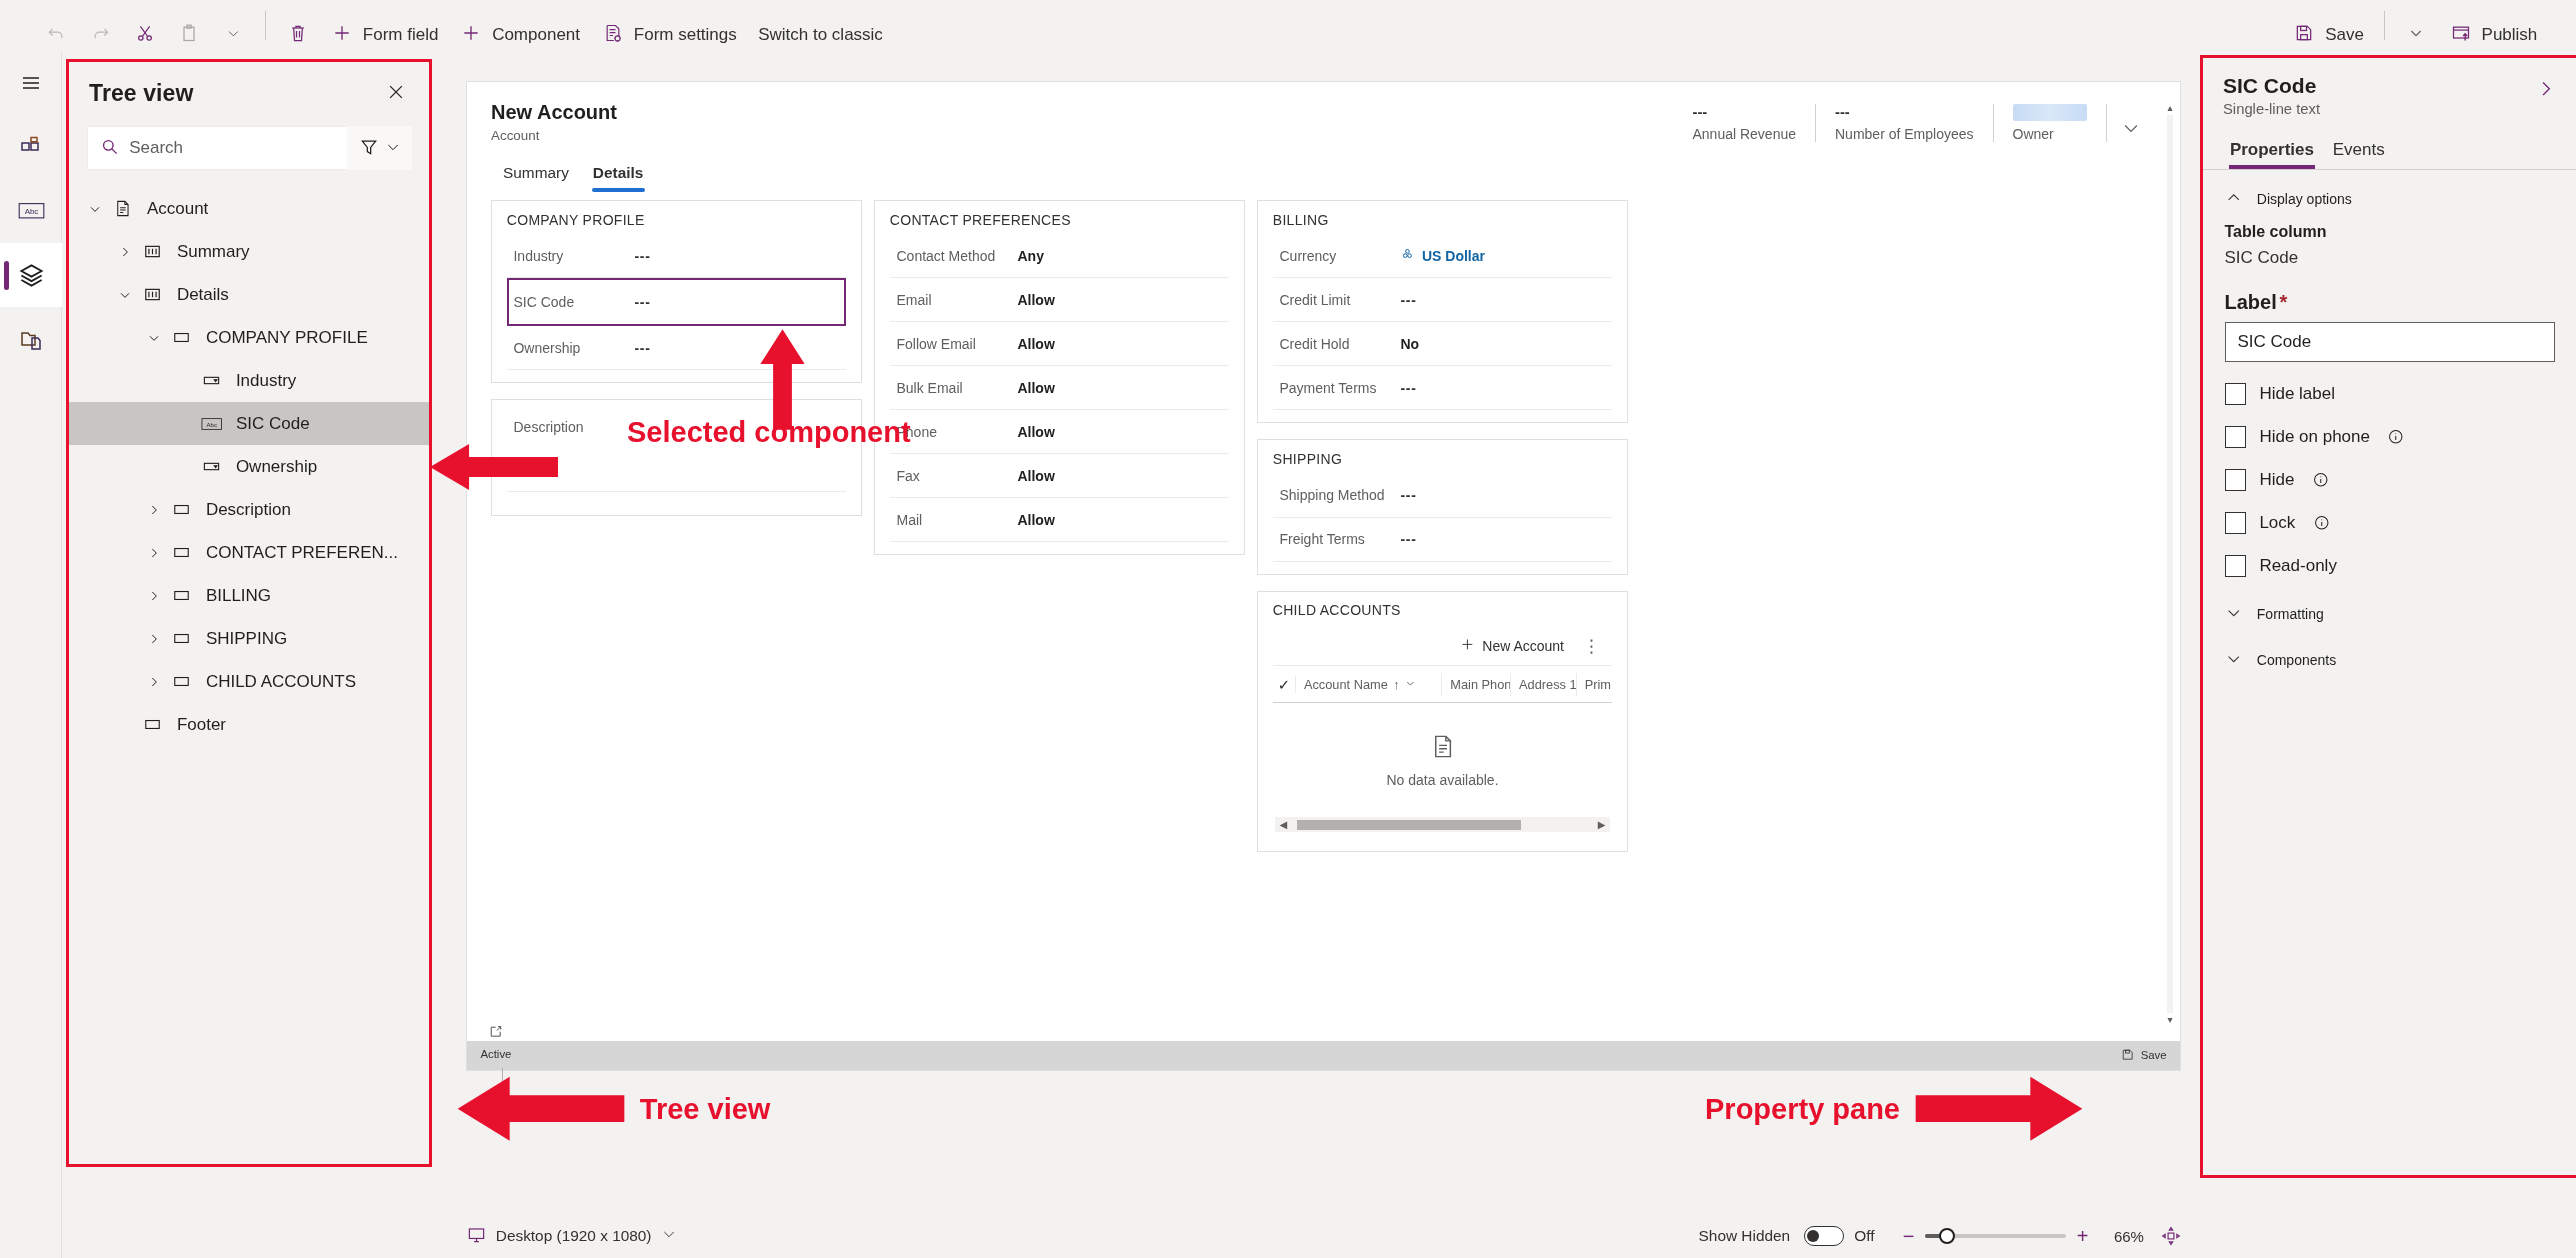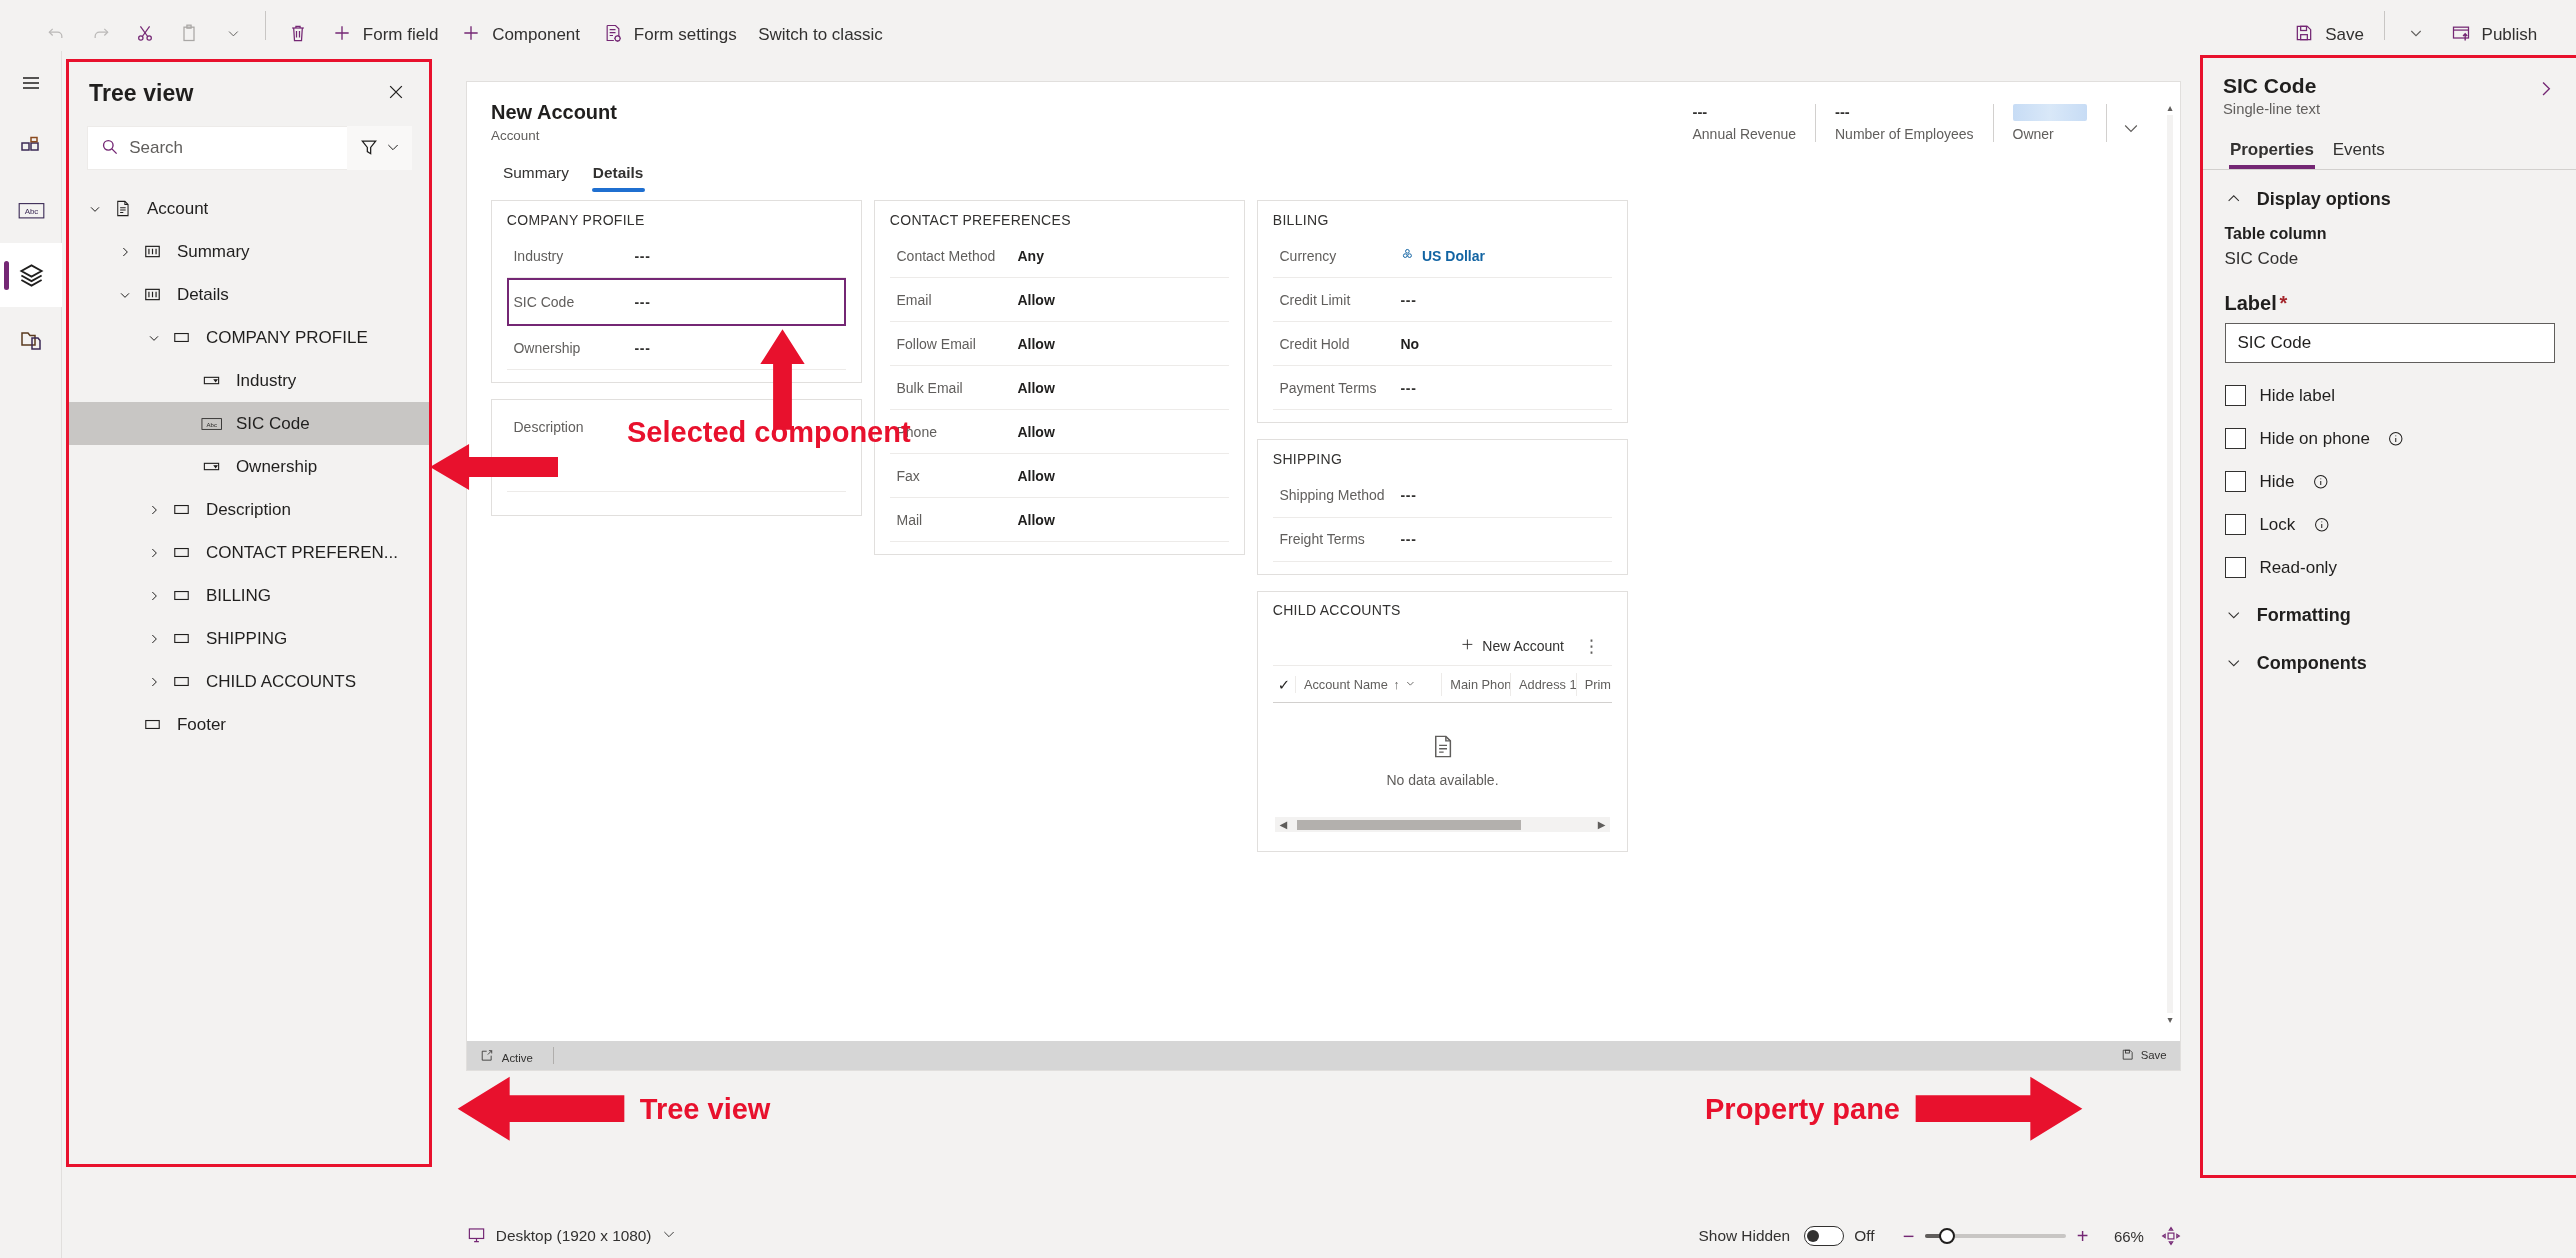--- a/index.html
+++ b/index.html
@@ -175,42 +175,42 @@
     display: flex; align-items: center; justify-content: center; font-size: 8.7px; color: #605e5c;
   }
   .canvasscroll .up { top: 0; } .canvasscroll .dn { bottom: 0; }
   .canvasscroll .strack { position: absolute; left: 3.4px; top: 13.4px; bottom: 13.4px; width: 5.4px; background: #f3f2f1; }
 
   .formfooter {
     position: absolute; left: 0; right: 0; bottom: 0; height: 29.5px;
     background: #d6d6d6; display: flex; align-items: center; padding: 0 13.4px;
     font-size: 11.4px; color: #323130;
   }
-  .ff-left { display: flex; align-items: flex-end; gap: 8px; }
+  .ff-left { display: flex; align-items: center; gap: 8px; flex-direction: column; }
   .ff-div { width: 0.7px; height: 17.5px; background: #b0aeac; margin-left: 12px; }
   .ff-right { margin-left: auto; display: flex; align-items: center; gap: 6.7px; }
 
   
   .proppane {
     position: absolute; right: 0; top: 55px; width: 376px; height: 1123px;
     background: #f3f2f1; border: 3.4px solid #e8112d; border-right: none;
   }
   .pp-head { padding: 16px 20px 0 20px; display: flex; align-items: flex-start; }
   .pp-title { font-size: 21px; font-weight: 600; color: #201f1e; }
   .pp-sub { font-size: 14.8px; color: #605e5c; margin-top: 2.7px; }
   .pp-expand { margin-left: auto; cursor: pointer; padding-top: 4px; }
   .pp-tabs { display: flex; gap: 0; padding: 0 17.5px; margin-top: 17.5px; border-bottom: 0.7px solid #d2d0ce; }
   .pp-tab { font-size: 17px; color: #323130; padding: 5.4px 9.4px 9.4px 9.4px; cursor: pointer; position: relative; }
   .pp-tab.active { font-weight: 700; }
   .pp-tab.active::after {
     content: ""; position: absolute; left: 8px; right: 8px; bottom: 0; height: 4px; background: #742774;
   }
   .pp-body { padding: 19px 21.5px 0 21.5px; }
   .pp-group { display: flex; align-items: center; gap: 14.8px; cursor: pointer; margin-bottom: 14.8px; }
-  .pp-group-title { font-size: 18px; font-weight: 700; color: #201f1e; }
+  .pp-group-title { font-size: 14px; font-weight: 400; color: #201f1e; }
   .pp-fieldlabel { font-size: 16px; font-weight: 700; color: #201f1e; margin-top: 6.7px; }
   .pp-fieldvalue { font-size: 17px; color: #323130; margin-top: 6.7px; }
   .pp-inputlabel { font-size: 20px; font-weight: 700; color: #201f1e; margin-top: 23px; }
   .req { color: #a4262c; margin-left: 2.7px; }
   .pp-input {
     width: 100%; height: 40px; margin-top: 8px; padding: 0 12px;
     border: 0.7px solid #605e5c; background: #ffffff;
     font-family: "Liberation Sans", sans-serif; font-size: 17px; color: #201f1e; outline: none;
   }
   .cbrow { display: flex; align-items: center; gap: 13.4px; margin-top: 21.5px; cursor: pointer; }

